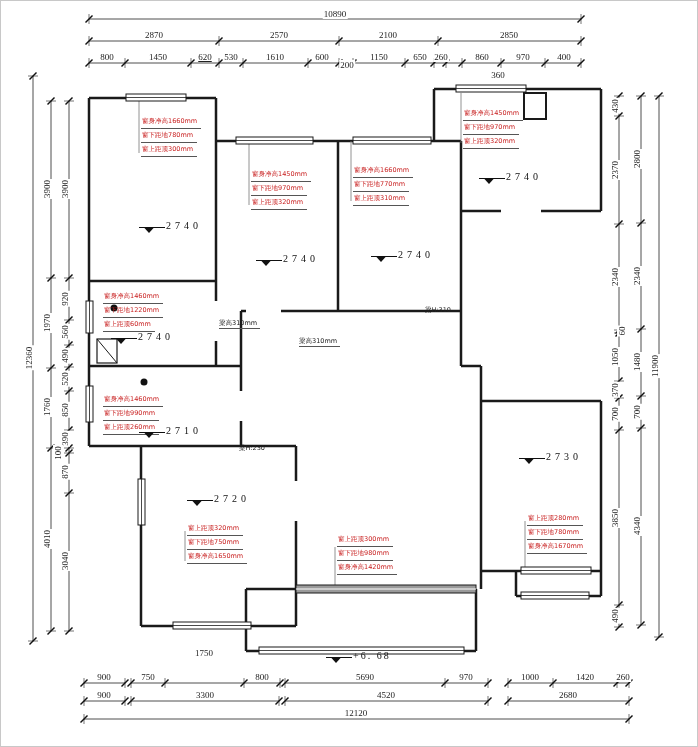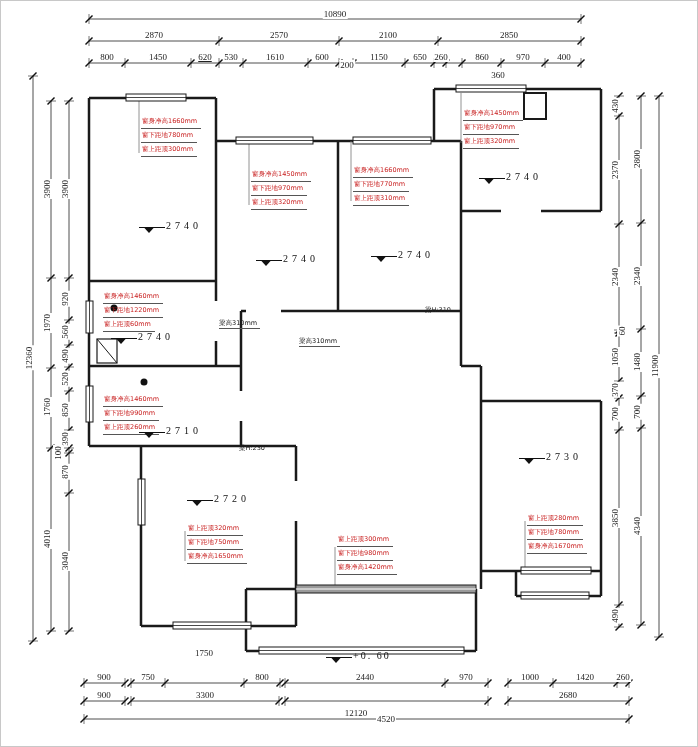--- a/index.html
+++ b/index.html
@@ -389,21 +389,21 @@
         <line x1="0" y1="2.5" x2="26" y2="2.5" stroke="#111" stroke-width="1"></line>
         <polygon points="5,2.5 15,2.5 10,8" fill="#111"></polygon>
       </svg>
     <span>2730</span>
   </div>
   <div class="room-label" style="left:325px;top:649px;letter-spacing:2px">
     <svg class="lvl" width="26" height="9">
         <line x1="0" y1="2.5" x2="26" y2="2.5" stroke="#111" stroke-width="1"></line>
         <polygon points="5,2.5 15,2.5 10,8" fill="#111"></polygon>
       </svg>
-    <span>+0. 60</span>
+    <span>+6. 68</span>
   </div>
 
   <div class="beam u" style="left:218px;top:318px">梁高310mm</div>
   <div class="beam u" style="left:298px;top:336px">梁高310mm</div>
   <div class="beam" style="left:424px;top:305px">梁H:310</div>
   <div class="beam" style="left:238px;top:443px">梁H:230</div>
 
 <span class="dim" style="left: 334px; top: 13px;">10890</span>
     <span class="dim" style="left: 153px; top: 34px;">2870</span>
     <span class="dim" style="left: 278px; top: 34px;">2570</span>
@@ -420,28 +420,28 @@
     <span class="dim" style="left: 419px; top: 56px;">650</span>
     <span class="dim" style="left: 440px; top: 56px;">260</span>
     <span class="dim" style="left: 481px; top: 56px;">860</span>
     <span class="dim" style="left: 522px; top: 56px;">970</span>
     <span class="dim" style="left: 563px; top: 56px;">400</span>
     <span class="dim" style="left: 477px; top: 74px; margin-left: 20px;">360</span>
     <span class="dim" style="left: 103px; top: 676px;">900</span>
     <span class="dim" style="left: 147px; top: 676px;">750</span>
     <span class="dim" style="left: 203px; top: 652px;">1750</span>
     <span class="dim" style="left: 261px; top: 676px;">800</span>
-    <span class="dim" style="left: 364px; top: 676px;">2440</span>
+    <span class="dim" style="left: 364px; top: 676px;">5690</span>
     <span class="dim" style="left: 465px; top: 676px;">970</span>
     <span class="dim" style="left: 529px; top: 676px;">1000</span>
     <span class="dim" style="left: 584px; top: 676px;">1420</span>
     <span class="dim" style="left: 622px; top: 676px;">260</span>
     <span class="dim" style="left: 103px; top: 694px;">900</span>
     <span class="dim" style="left: 204px; top: 694px; text-align: right;">3300</span>
-    <span class="dim" style="left: 385px; top: 694px; margin-top: 24px;">4520</span>
+    <span class="dim" style="left: 385px; top: 694px;">4520</span>
     <span class="dim" style="left: 567px; top: 694px;">2680</span>
     <span class="dim" style="left: 355px; top: 712px;">12120</span>
     <span class="dim rot" style="left: 28px; top: 357px;">12360</span>
     <span class="dim rot" style="left: 46px; top: 188px;">3900</span>
     <span class="dim rot" style="left: 46px; top: 322px;">1970</span>
     <span class="dim rot" style="left: 46px; top: 406px;">1760</span>
     <span class="dim rot" style="left: 46px; top: 538px;">4010</span>
     <span class="dim rot" style="left: 64px; top: 188px;">3900</span>
     <span class="dim rot" style="left: 64px; top: 298px;">920</span>
     <span class="dim rot" style="left: 64px; top: 331px;">560</span>

